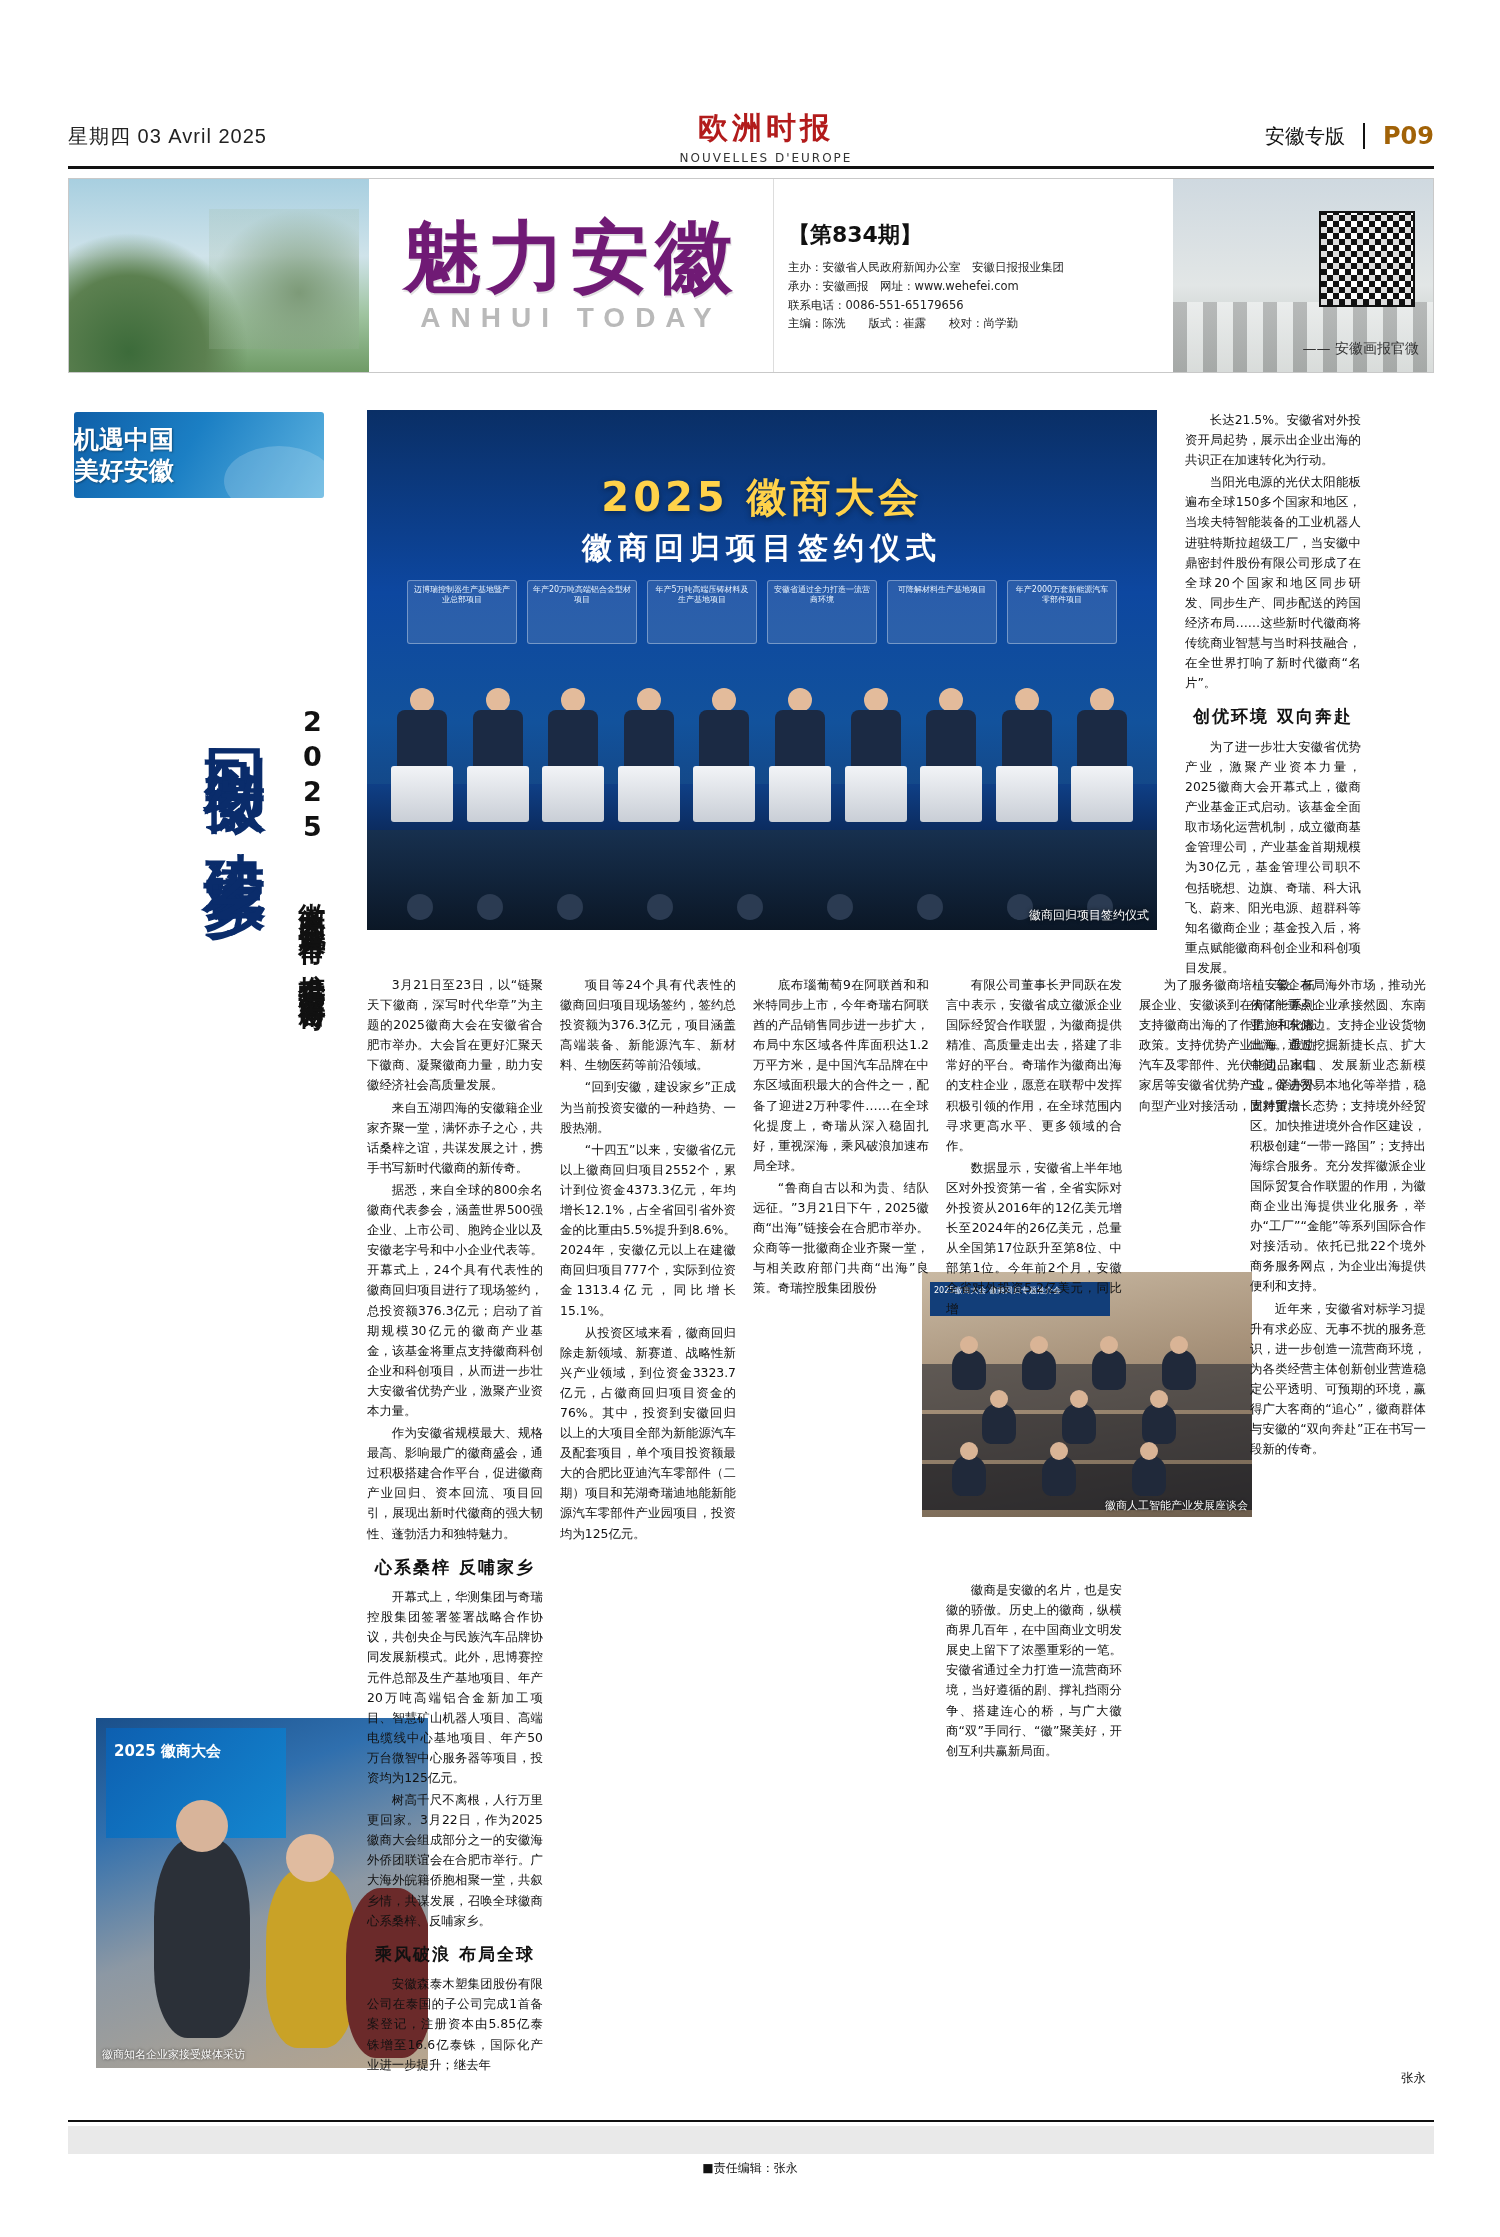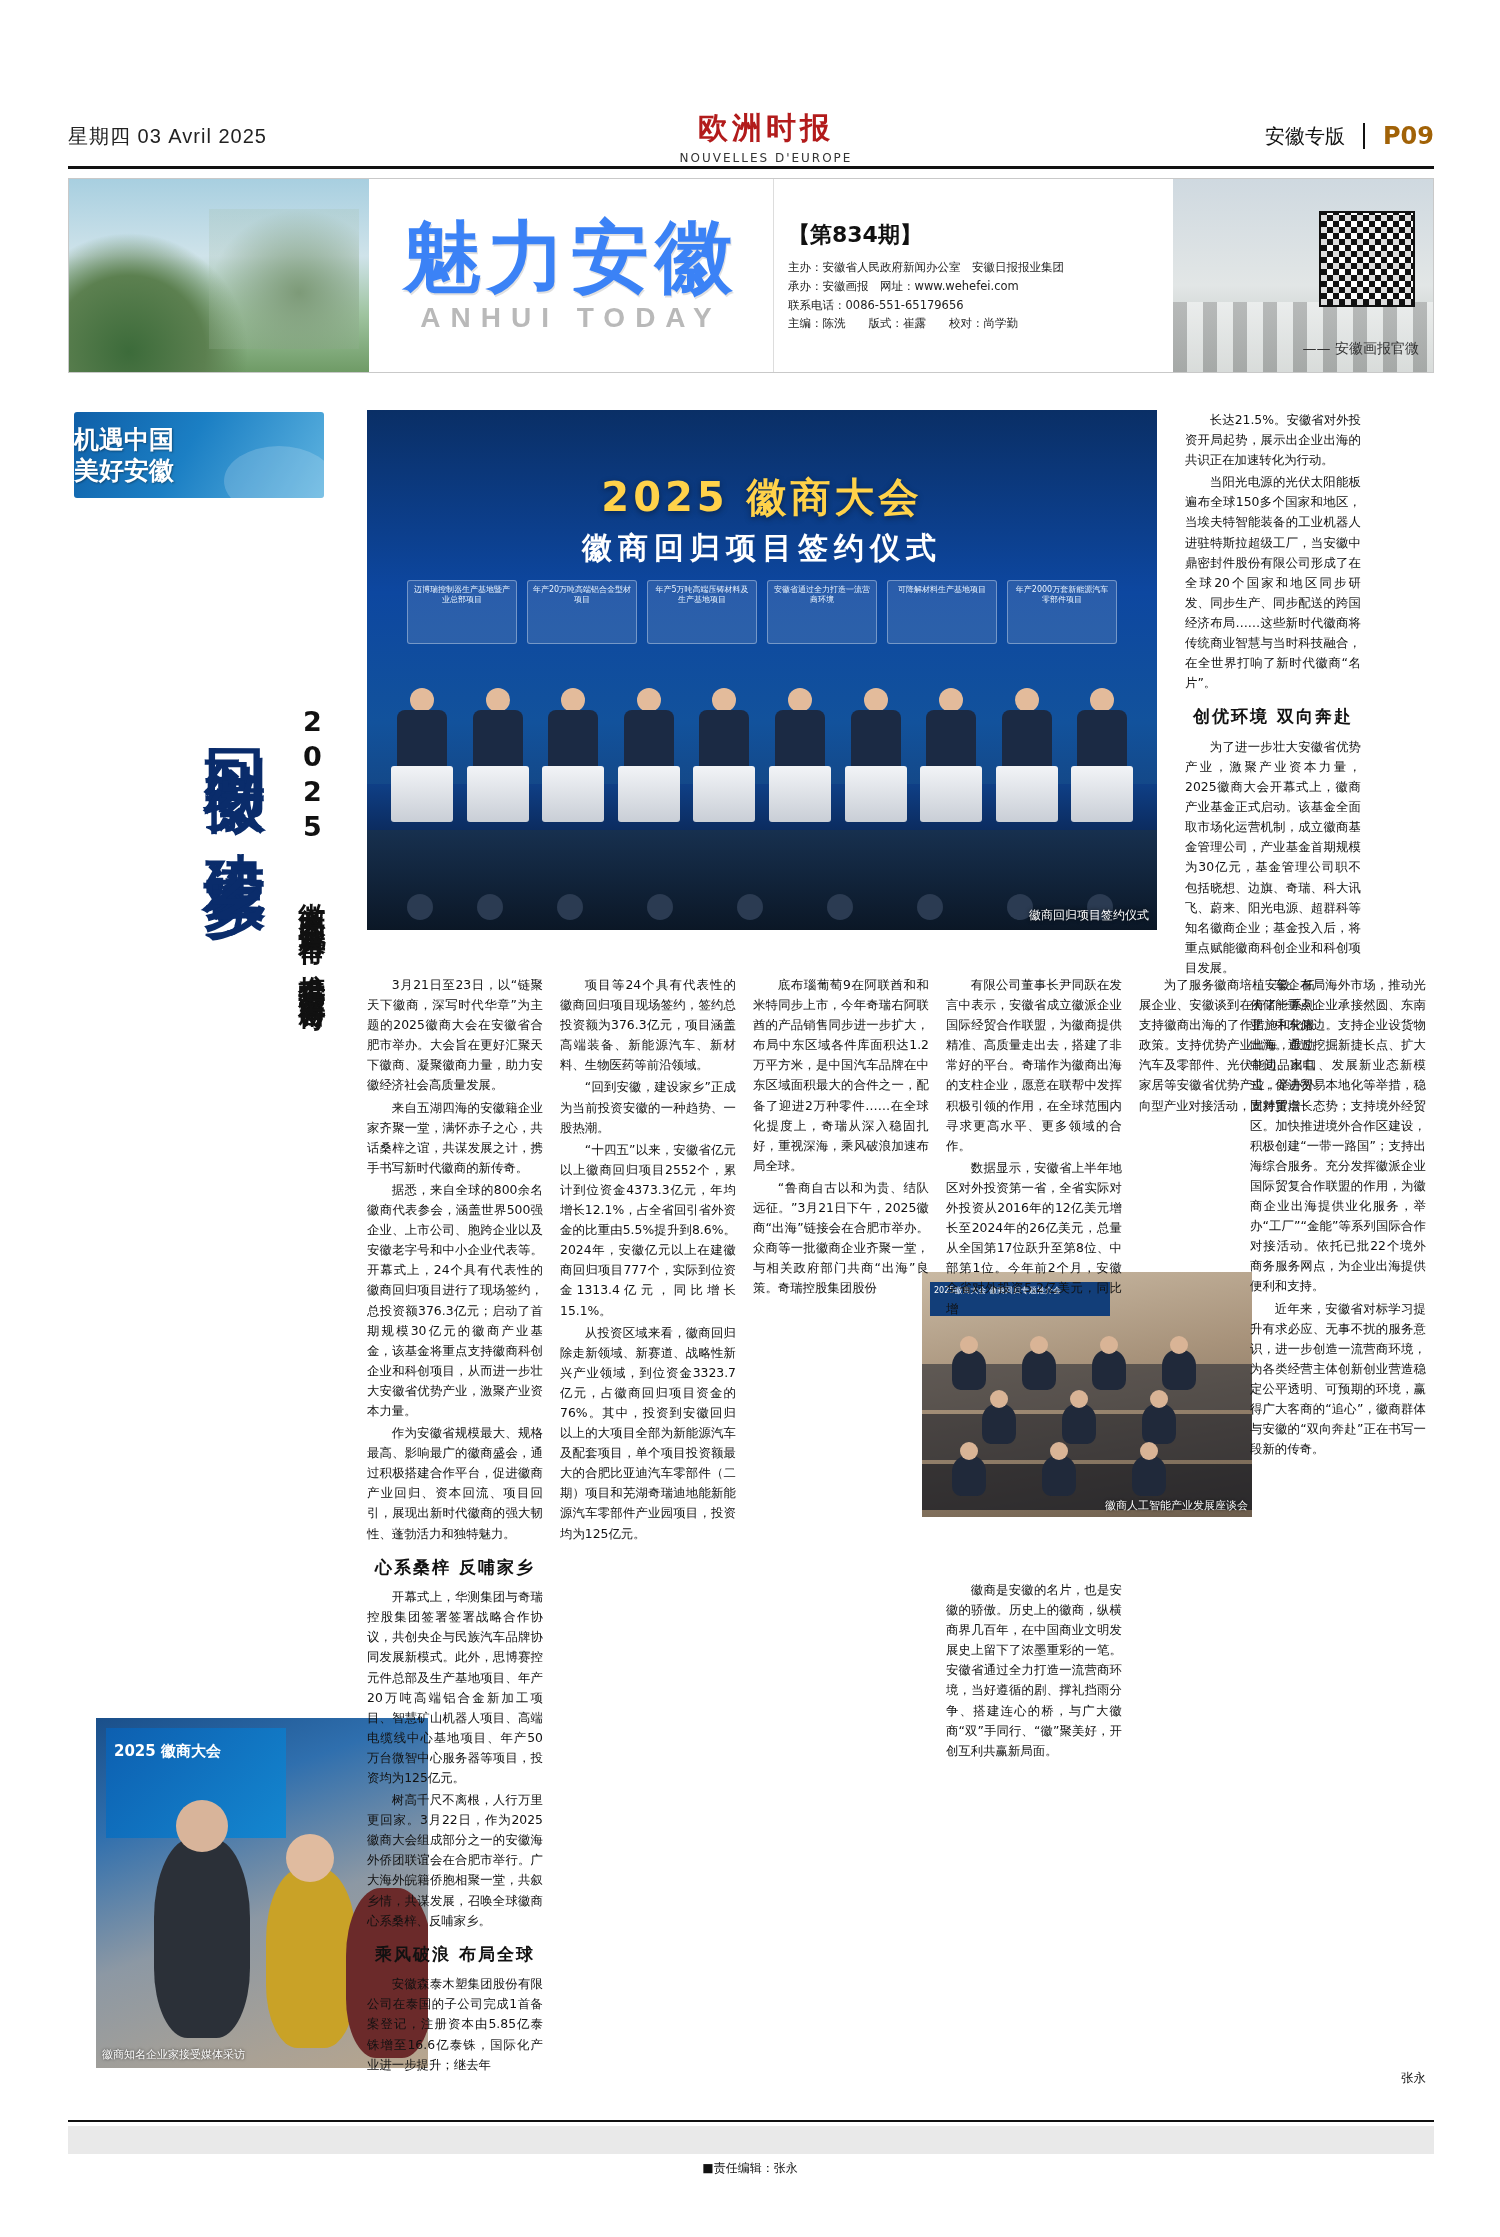--- a/index.html
+++ b/index.html
@@ -68,21 +68,21 @@
   .banner-photo-left::after {
     content: ""; position: absolute; right: 10px; top: 30px;
     width: 150px; height: 140px;
     background: radial-gradient(ellipse at 60% 60%, #7d9a78 0%, rgba(160,185,160,0.2) 70%);
   }
   .banner-title {
     flex: 1; position: relative;
     display: flex; flex-direction: column; justify-content: center; align-items: center;
   }
   .banner-title .cn {
-    font-size: 78px; font-weight: bold; color: #3b82f6;
+    font-size: 78px; font-weight: bold; color: #701a75;
     font-family: "DejaVu Sans", sans-serif;
     letter-spacing: 6px; line-height: 1;
     text-shadow: 1px 2px 0 rgba(0,0,0,0.12);
   }
   .banner-title .en {
     font-size: 28px; font-weight: bold; color: #b9b9b9; letter-spacing: 10px;
     margin-top: 6px;
     font-family: "Liberation Sans", sans-serif;
   }
   .banner-info {

